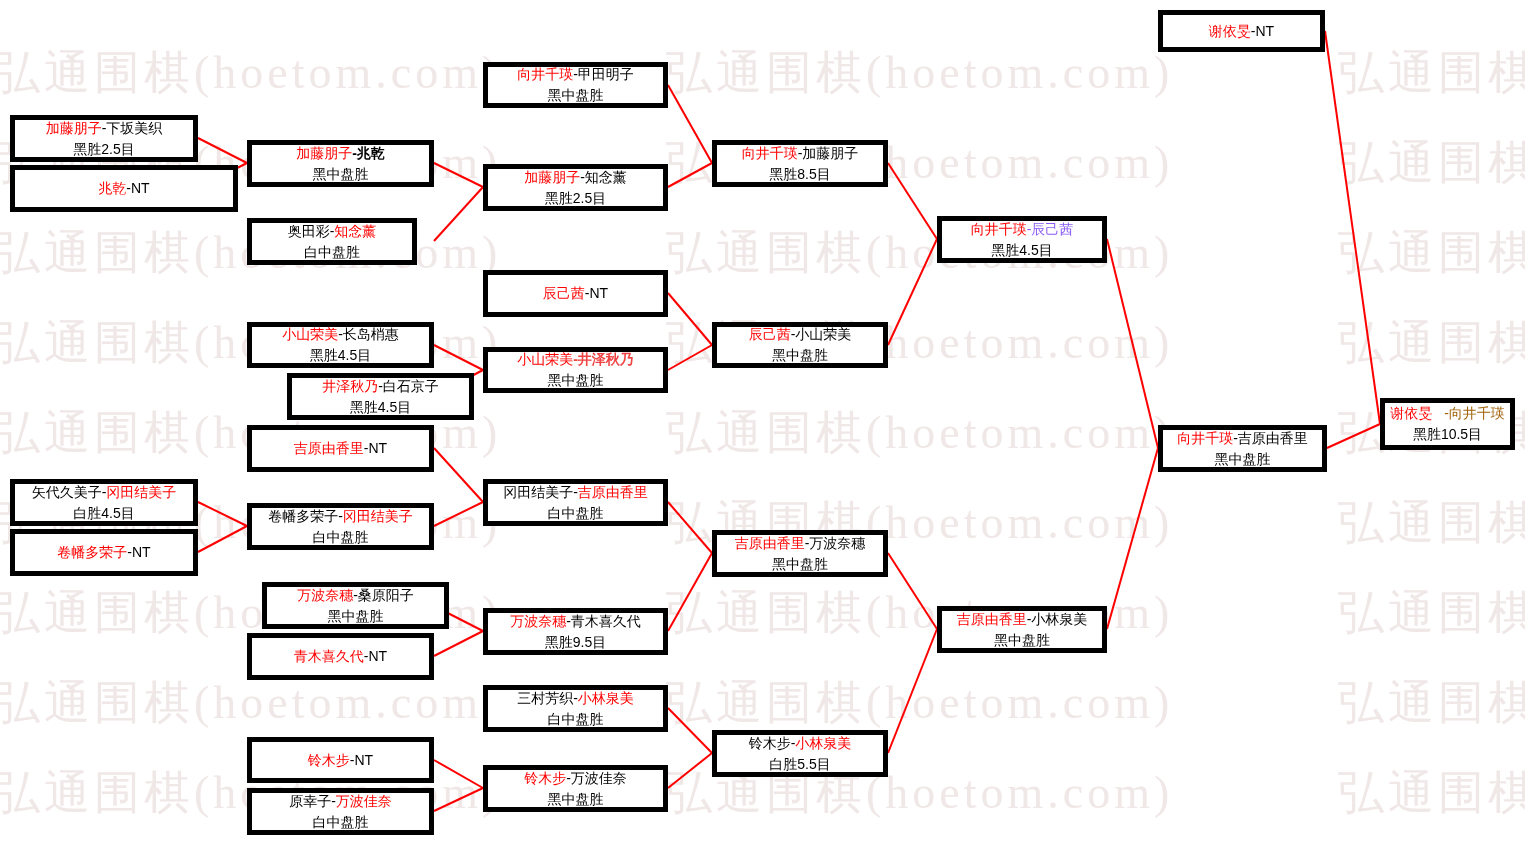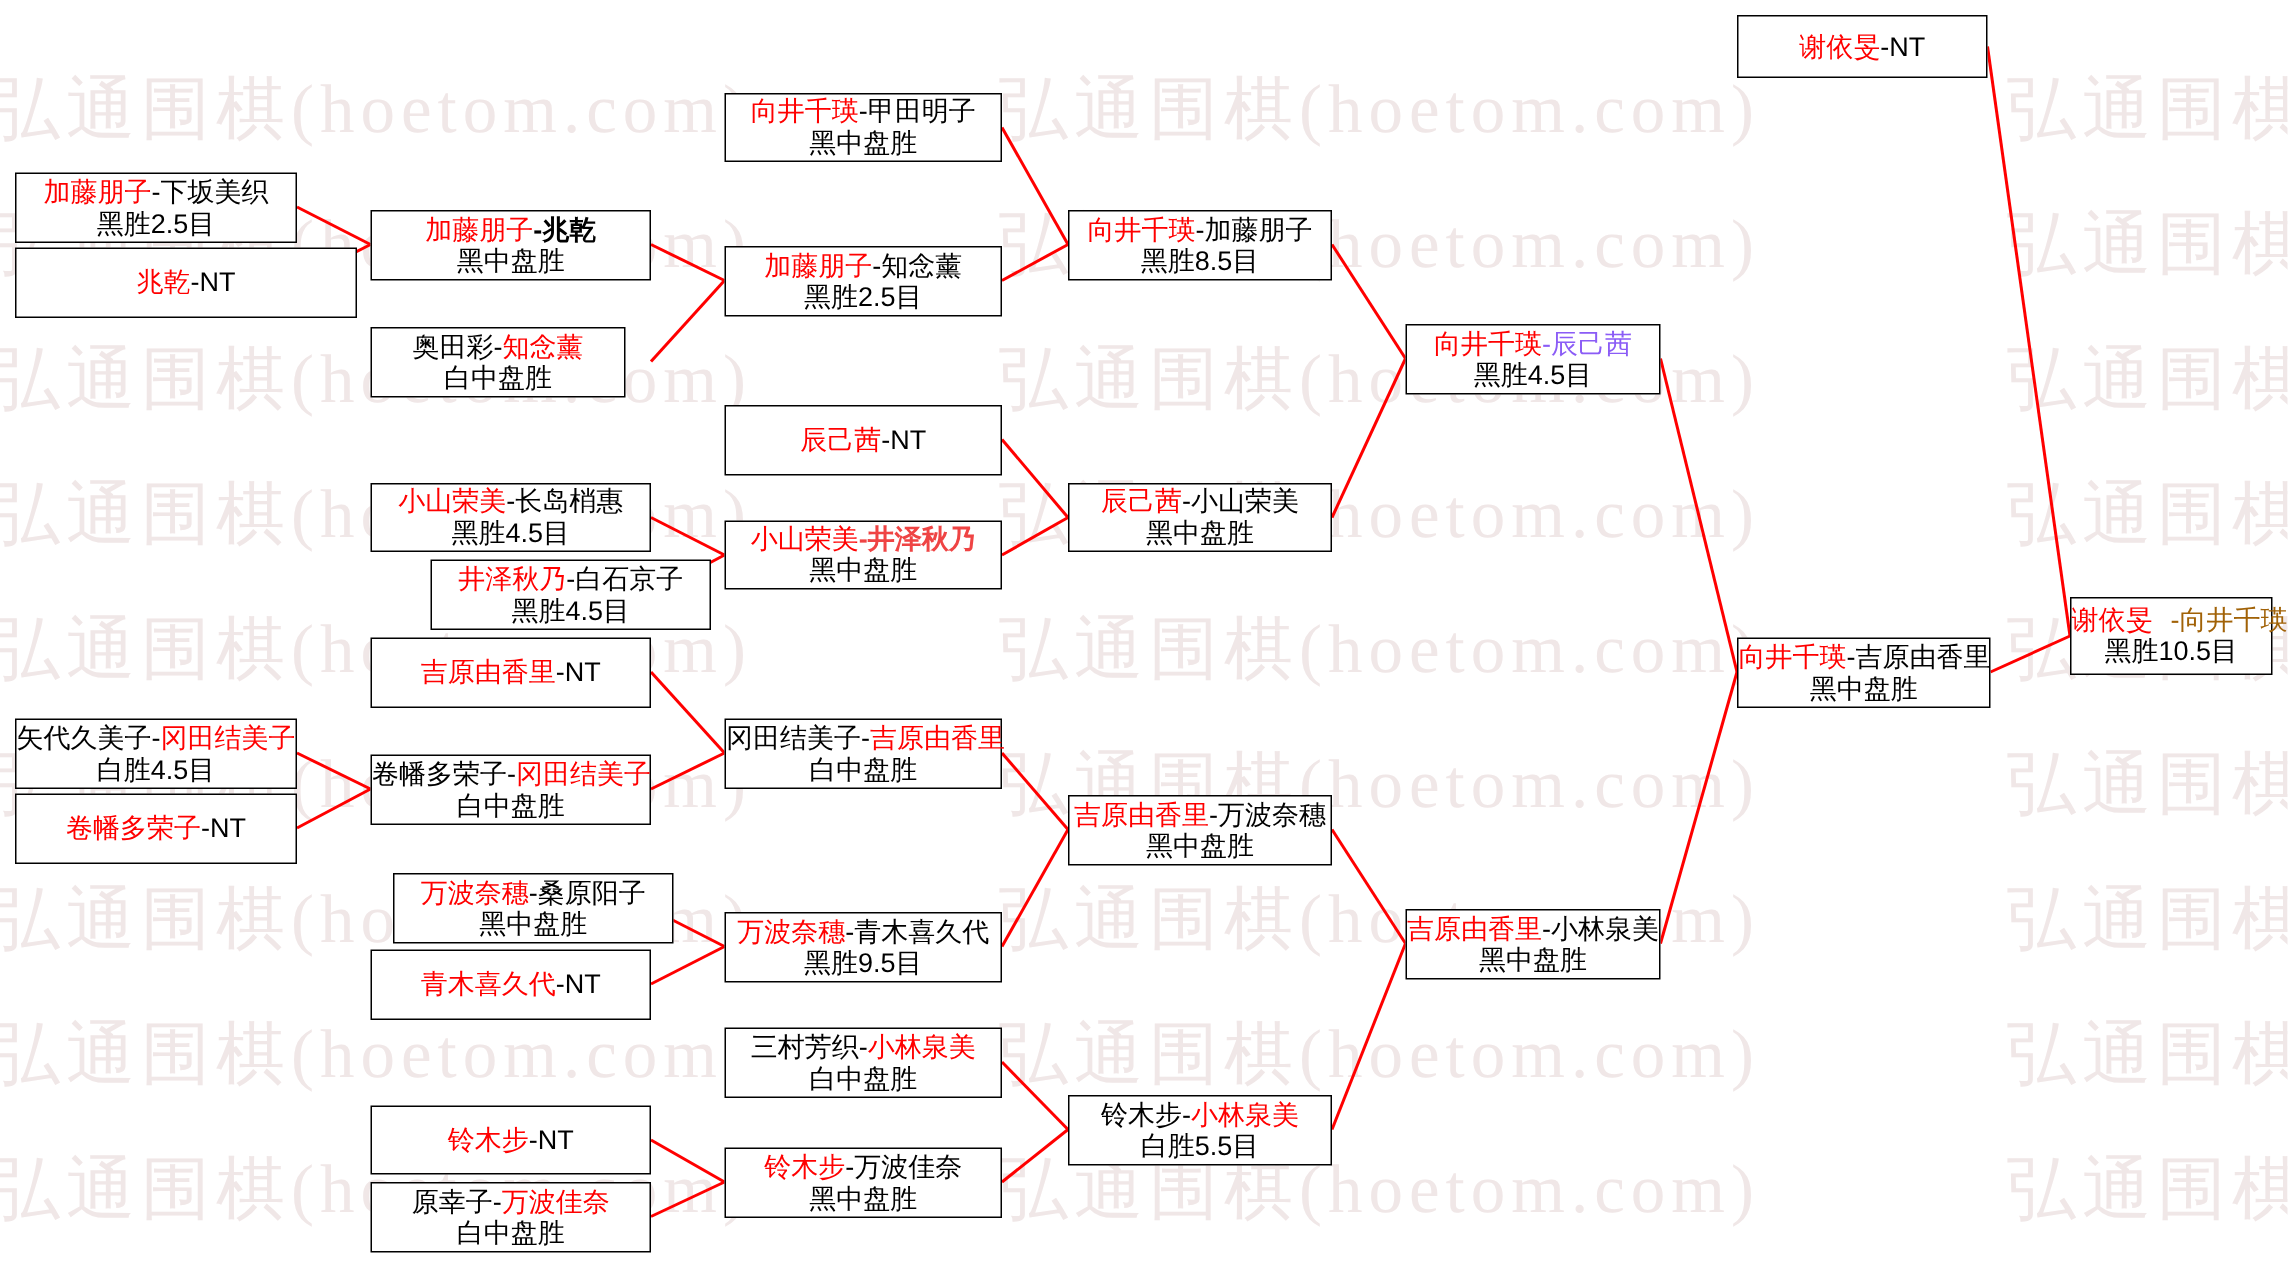--- a/index.html
+++ b/index.html
@@ -25,27 +25,27 @@
   }
   svg.lines {
     position: absolute; left: 0; top: 0;
     z-index: 1;
     pointer-events: none;
   }
   .match-box {
     position: absolute;
     box-sizing: border-box;
     background: #ffffff;
-    border: 1px solid #15803d;
+    border: 5px solid #15803d;
     z-index: 2;
     display: flex;
     flex-direction: column;
     justify-content: center;
     align-items: center;
-    font-size: 18px;
+    font-size: 14px;
     line-height: 21px;
     color: #000000;
     text-align: center;
     white-space: nowrap;
   }
   .match-box .players, .match-box .result { width: 100%; }
 </style>
 </head>
 <body>
 

